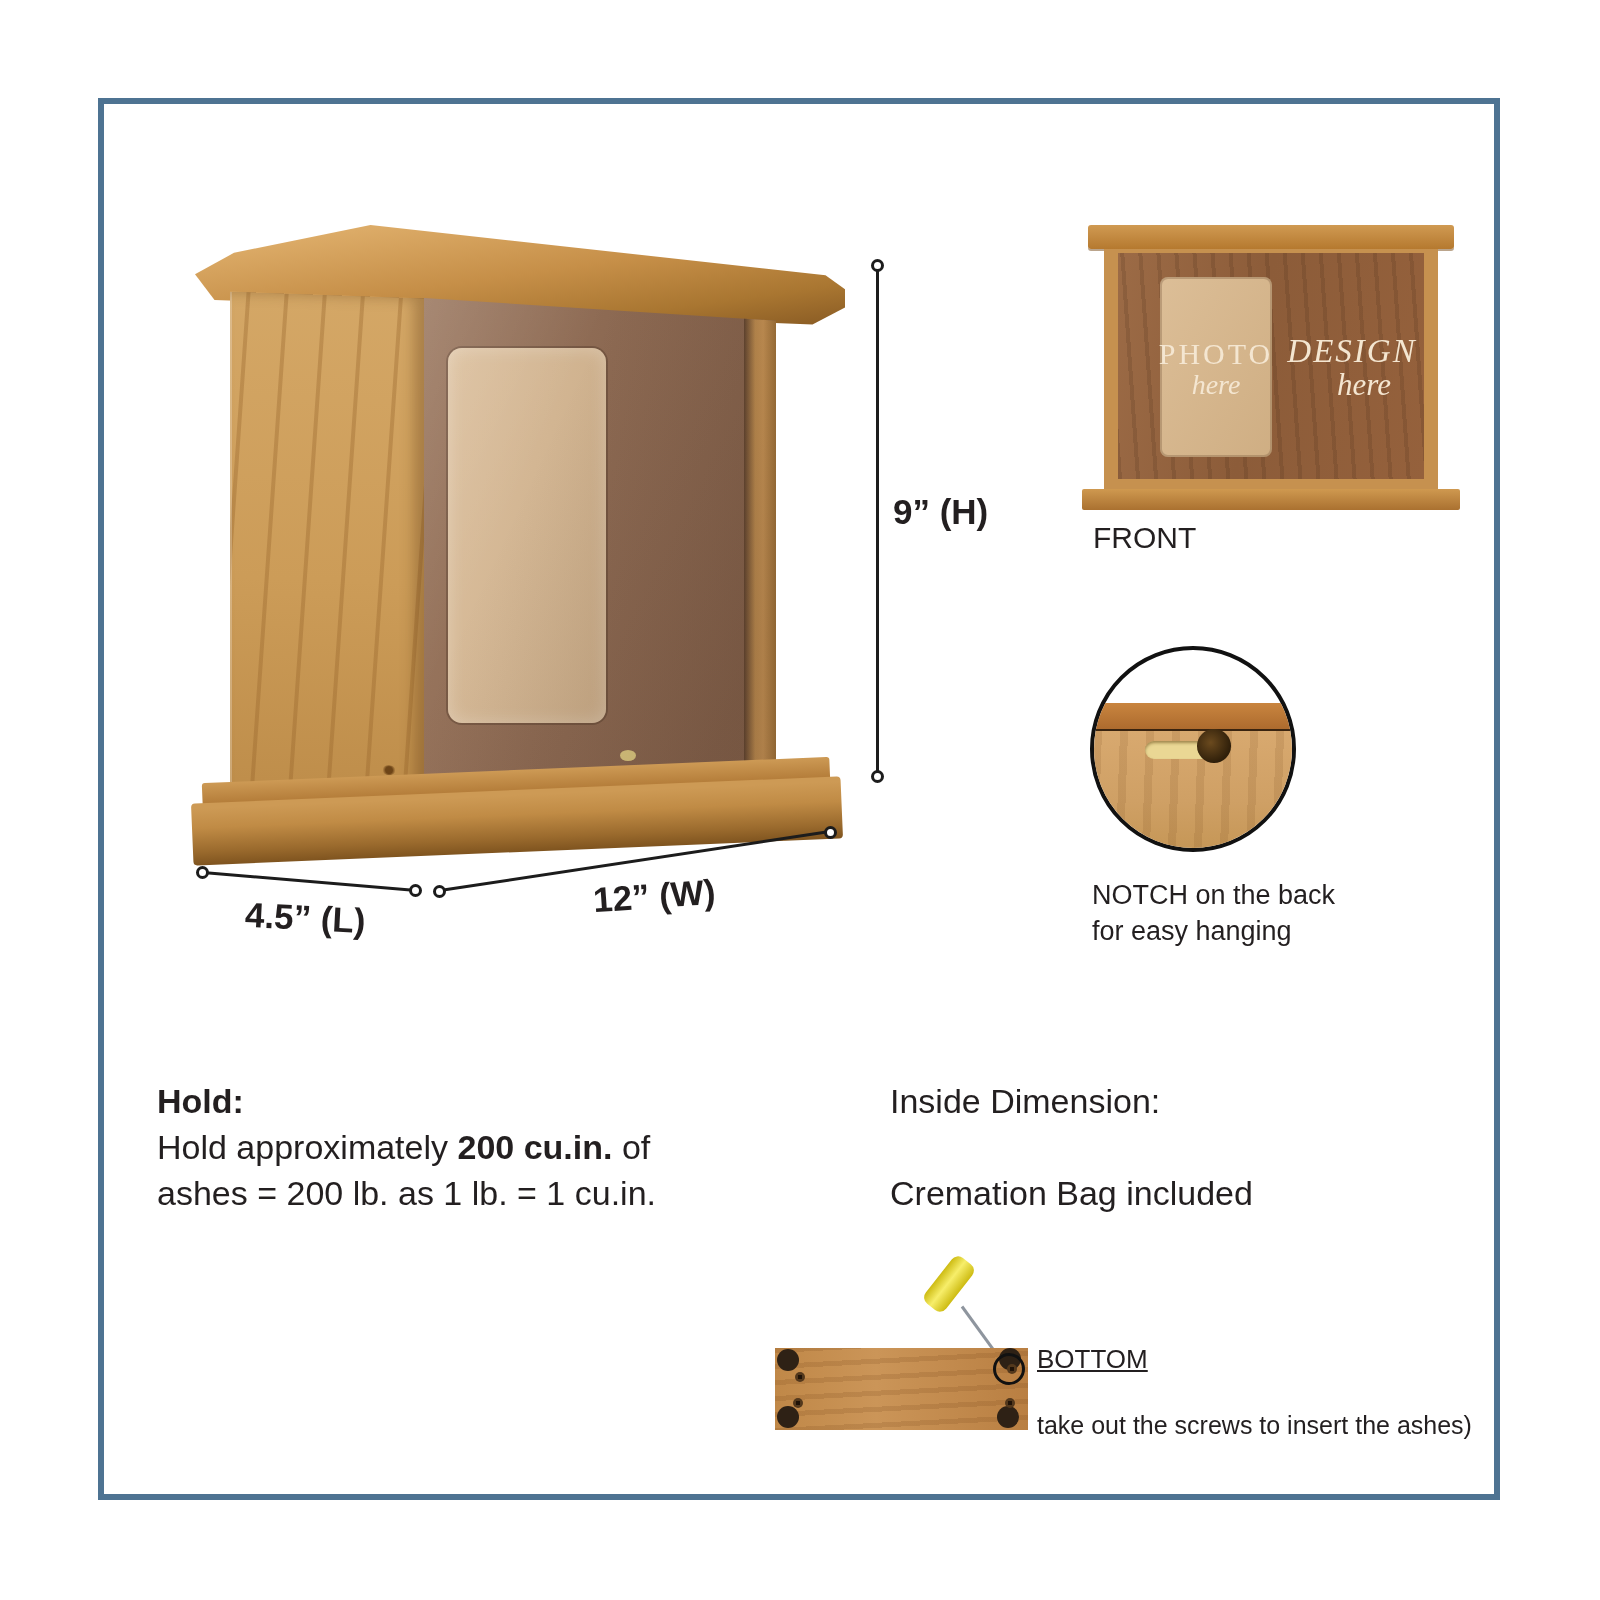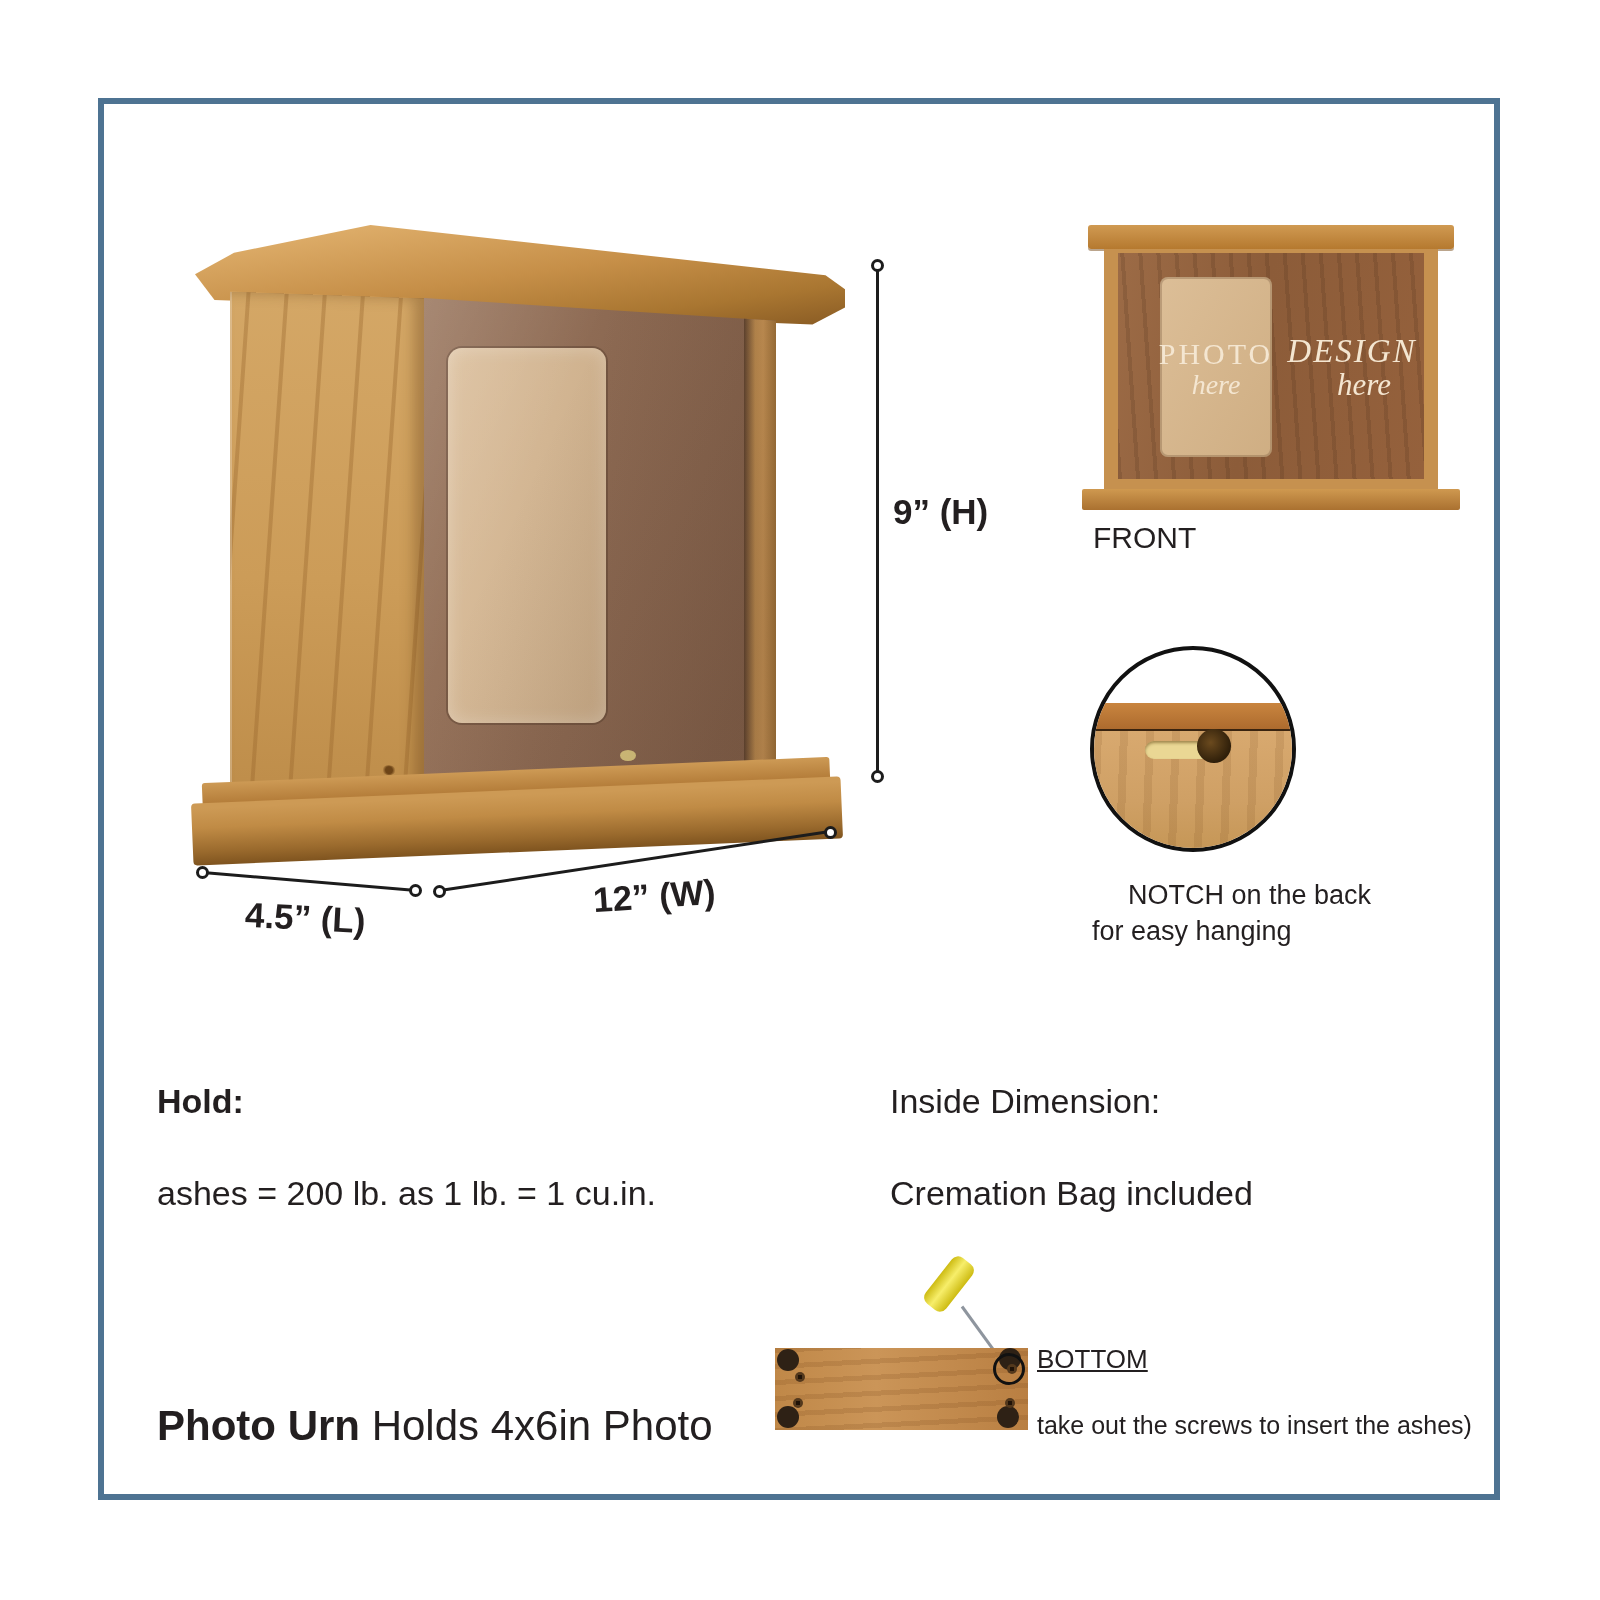--- a/index.html
+++ b/index.html
@@ -162,24 +162,25 @@
     <div class="fv-base"></div>
   </div>
   <div class="front-label">FRONT</div>
 
   <div class="notch-circle">
     <div class="notch-top-strip"></div>
     <div class="notch-wood"></div>
     <div class="notch-slot"></div>
     <div class="notch-hole"></div>
   </div>
-  <div class="notch-text" style="top:877px;margin-left:36px;">NOTCH on the back</div>
+  <div class="notch-text" style="top:877px;">NOTCH on the back</div>
   <div class="notch-text" style="top:913px;">for easy hanging</div>
 
   <div class="note-heading">Hold:</div>
+  <div class="note-line" style="top:1128px;"><span>Hold approximately </span><span class="b">200 cu.in.</span><span> of</span></div>
   <div class="note-line" style="top:1174px;">ashes = 200 lb. as 1 lb. = 1 cu.in.</div>
 
   <div class="inside-line" style="top:1082px;">Inside Dimension:</div>
   <div class="inside-line" style="top:1174px;">Cremation Bag included</div>
 
   <div class="sd-handle"></div>
   <div class="sd-shaft"></div>
   <div class="bottom-panel">
     <div class="foot" style="left:2px;top:1px;"></div>
     <div class="foot" style="left:224px;top:0;"></div>
@@ -187,14 +188,13 @@
     <div class="foot" style="left:222px;top:58px;"></div>
     <div class="screw" style="left:20px;top:24px;"></div>
     <div class="screw" style="left:232px;top:16px;"></div>
     <div class="screw" style="left:18px;top:50px;"></div>
     <div class="screw" style="left:230px;top:50px;"></div>
   </div>
   <div class="screw-callout"></div>
   <div class="bottom-label">BOTTOM</div>
   <div class="bottom-note" style="top:1411px;">take out the screws to insert the ashes)</div>
 
-  <div class="title-line"><span class="b">Photo Urn</span><span> Holds 4x6in Photo</span></div>
 </div>
 
 </body></html>

